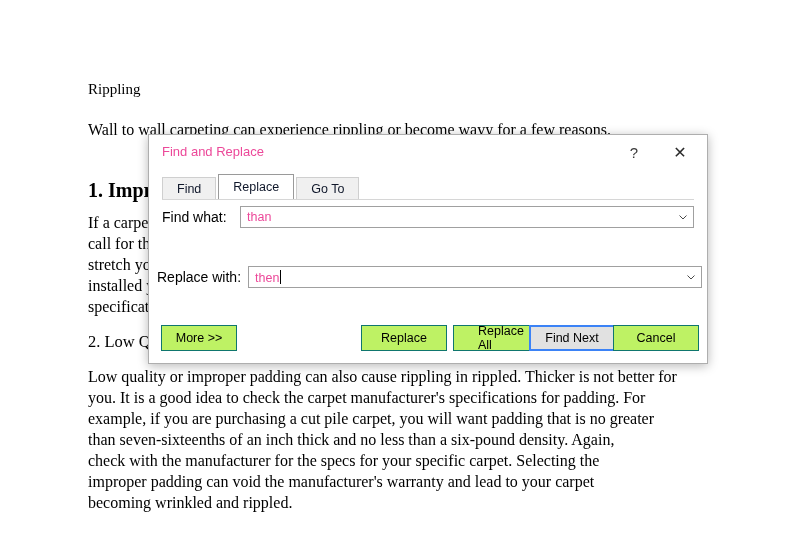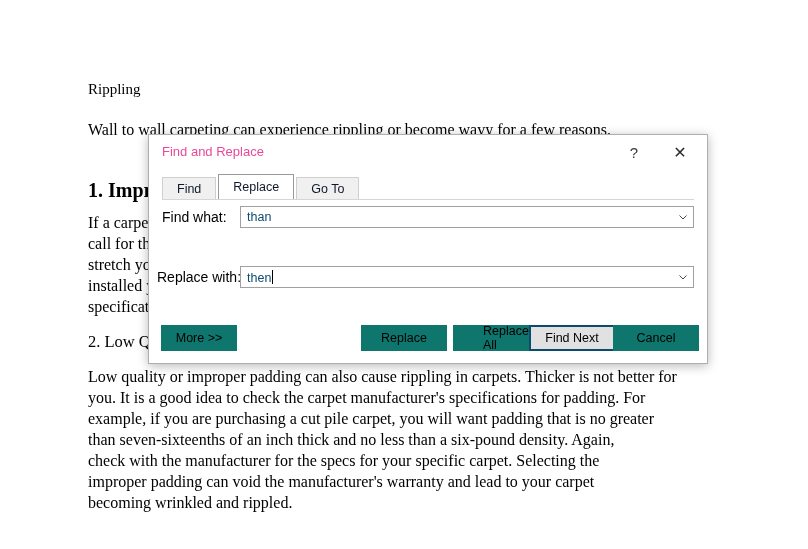--- a/index.html
+++ b/index.html
@@ -165,21 +165,21 @@
     height: 22px;
     border: 1px solid #a0a0a0;
     background: #ffffff;
     box-sizing: border-box;
   }
   .combo-text {
     position: absolute;
     left: 6px;
     top: 3px;
     font-size: 12.5px;
-    color: #0c4a6e;
+    color: #ec4899;
     white-space: nowrap;
   }
   .combo-caret {
     position: absolute;
     right: 0;
     top: 0;
     width: 20px;
     height: 20px;
     display: flex;
     align-items: center;
@@ -195,32 +195,32 @@
     height: 14px;
     background: #000;
     vertical-align: -2px;
     margin-left: 1px;
   }
 
   
   .btn {
     position: absolute;
     height: 26px;
-    background: #0f766e;
-    border: 6px solid #0f766e;
+    background: #bef264;
+    border: 1px solid #0f766e;
     font-size: 12.5px;
     color: #000000;
     box-sizing: border-box;
     display: flex;
     align-items: center;
     justify-content: center;
     cursor: default;
   }
   .btn.default {
-    border: 2px solid #0c4a6e;
+    border: 2px solid #3b82f6;
     background: #e1e1e1;
   }
 </style>
 </head>
 <body>
 
 <div id="document-layer">
   <div class="doc-body">
 
     <p class="doc-heading-plain">Rippling</p>
@@ -235,21 +235,21 @@
       <span>If a carpet is not installed correctly it can become wavy. Most carpet manufacturers</span><br>
       <span>call for the use of a power stretcher when installing carpet. Some installers only</span><br>
       <span>stretch your carpet using a knee kicker, which is not sufficient. Before you have carpet</span><br>
       <span>installed you should check with the manufacturer to find out their installation</span><br>
       <span>specifications.</span>
     </p>
 
     <p class="doc-sub">2. Low Quality Padding</p>
 
     <p class="doc-para">
-      <span>Low quality or improper padding can also cause rippling in carpets. Thicker is not better for</span><br>
+      <span>Low quality or improper padding can also cause rippling in rippled. Thicker is not better for</span><br>
       <span>you. It is a good idea to check the carpet manufacturer's specifications for padding. For</span><br>
       <span>example, if you are purchasing a cut pile carpet, you will want padding that is no greater</span><br>
       <span>than seven-sixteenths of an inch thick and no less than a six-pound density. Again,</span><br>
       <span>check with the manufacturer for the specs for your specific carpet. Selecting the</span><br>
       <span>improper padding can void the manufacturer's warranty and lead to your carpet</span><br>
       <span>becoming wrinkled and rippled.</span>
     </p>
 
     <div class="spacer-24"></div>
 
@@ -284,21 +284,21 @@
       <div class="combo-caret">
         <svg class="caret-glyph" viewBox="0 0 8 5">
           <path d="M0.5 0.5 L4 4 L7.5 0.5" fill="none" stroke="#4a4a4a" stroke-width="1"></path>
         </svg>
       </div>
     </div>
   </div>
 
   <div class="field-row" style="top:131px;">
     <div class="field-label" style="left:8px;">Replace with:</div>
-    <div class="combo" style="left:91px; width:454px;">
+    <div class="combo" style="left:99px; width:454px;">
       <div class="combo-text"><span>then</span><span class="text-cursor"></span></div>
       <div class="combo-caret">
         <svg class="caret-glyph" viewBox="0 0 8 5">
           <path d="M0.5 0.5 L4 4 L7.5 0.5" fill="none" stroke="#4a4a4a" stroke-width="1"></path>
         </svg>
       </div>
     </div>
   </div>
 
   <div class="btn" style="left:12px; top:190px; width:76px;">

